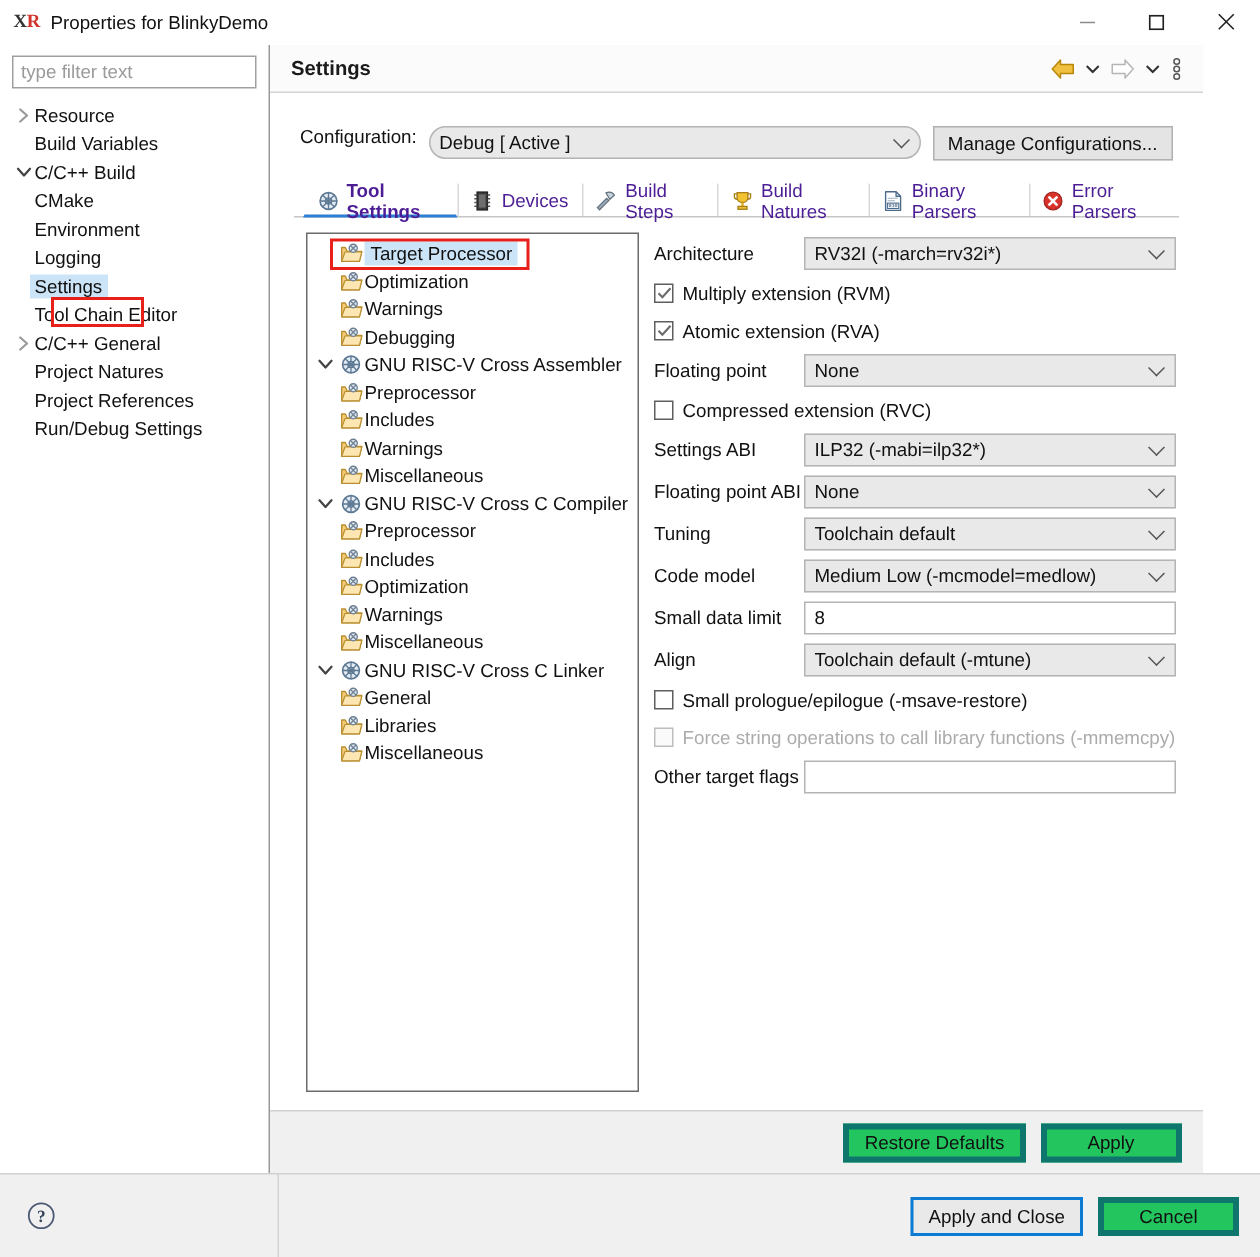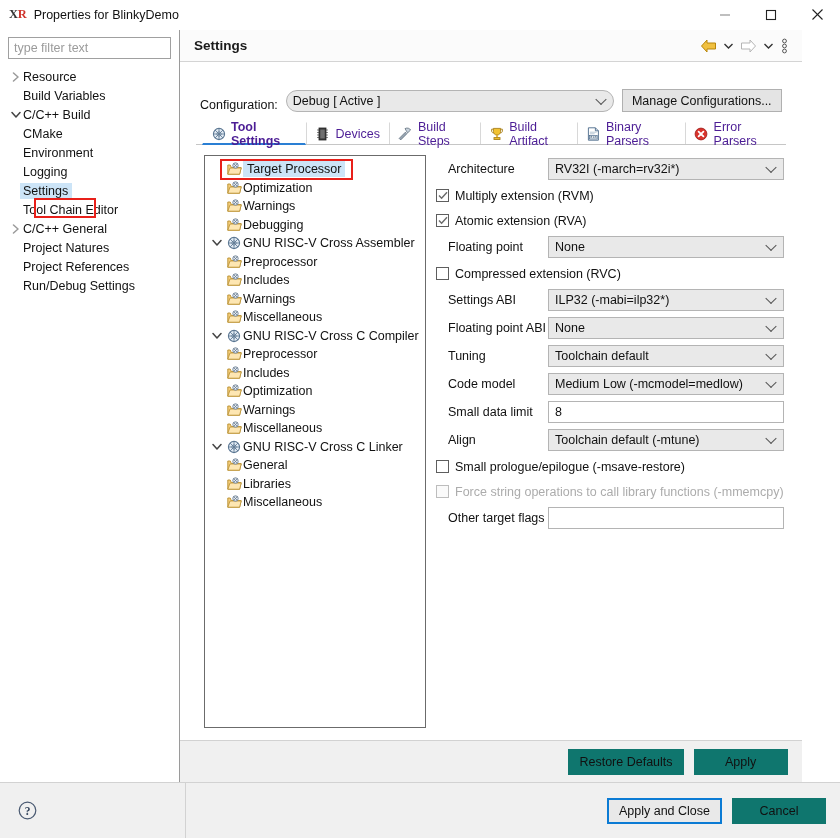--- a/index.html
+++ b/index.html
@@ -116,21 +116,21 @@
   #page-content {
     flex: 1;
     background: #ffffff;
     padding: 14px 14px 0 14px;
     overflow: hidden;
     display: flex; flex-direction: column;
   }
 
   
   #config-row {
-    display: flex; align-items: flex-end;
+    display: flex; align-items: flex-start;
     height: 28px;
     margin: 8px 6px 10px 6px;
   }
   #config-label { font-size: 12.5px; margin-right: 8px; color: #111; }
   .combo {
     position: relative;
     height: 22px;
     background: #e9e9e9;
     border: 1px solid #b4b4b4;
     display: flex; align-items: center;
@@ -226,21 +226,20 @@
   }
   .frow {
     display: flex; align-items: center;
     height: 23px;
     margin-bottom: 5px;
   }
   .flabel {
     width: 100px; flex: none;
     font-size: 12.5px; color: #111;
     white-space: nowrap;
-    margin-left: 12px;
   }
   .frow .combo, .frow .textin { flex: 1; min-width: 0; }
   .textin {
     height: 22px;
     border: 1px solid #b4b4b4;
     background: #ffffff;
     font-family: "Liberation Sans", sans-serif;
     font-size: 12.5px;
     color: #111;
     padding: 0 6px;
@@ -274,22 +273,22 @@
     position: absolute; left: 0; top: 782px;
     width: 840px; height: 56px;
     background: #f0f0f0;
     border-top: 1px solid #d2d2d2;
     display: flex; align-items: center;
   }
   #help-btn { margin-left: 16px; width: 22px; height: 22px; display:flex; align-items:center; justify-content:center;}
   #footer-buttons { margin-left: auto; margin-right: 14px; display: flex; gap: 10px; border-radius: 12px; }
   .footbtn {
     height: 26px; min-width: 94px;
-    background: #0f766e;
-    border: 1px solid #0f766e;
+    background: #22c55e;
+    border: 4px solid #0f766e;
     font-family: "Liberation Sans", sans-serif;
     font-size: 12.5px; color: #111;
     padding: 0 10px;
   }
   .footbtn.focused {
     border: 2px solid #0b7bd4;
     background: #e9e9e9;
   }
   .sep-vert {
     position: absolute; left: 185px; top: 782px; width: 1px; height: 56px;
@@ -468,21 +467,21 @@
           <div class="tab">
             <span class="ticon">
               <svg width="14" height="14" viewBox="0 0 14 14">
                 <path d="M3.4 1.4 L10.6 1.4 L10.6 4.6 C10.6 6.6 9.1 8 7 8 C4.9 8 3.4 6.6 3.4 4.6 Z" fill="#f2c230" stroke="#a8801a" stroke-width="0.9"></path>
                 <path d="M3.4 2.2 L1.6 2.2 L1.6 4 C1.6 5.1 2.4 5.8 3.4 5.8" fill="none" stroke="#a8801a" stroke-width="0.9"></path>
                 <path d="M10.6 2.2 L12.4 2.2 L12.4 4 C12.4 5.1 11.6 5.8 10.6 5.8" fill="none" stroke="#a8801a" stroke-width="0.9"></path>
                 <rect x="6.2" y="8" width="1.6" height="2.5" fill="#e0ad24"></rect>
                 <rect x="4" y="10.6" width="6" height="1.9" fill="#f2c230" stroke="#a8801a" stroke-width="0.9"></rect>
               </svg>
             </span>
-            <span>Build Artifact</span>
+            <span>Build Natures</span>
           </div>
           <div class="tab">
             <span class="ticon">
               <svg width="13" height="14" viewBox="0 0 13 14">
                 <path d="M1.4 0.8 L8.4 0.8 L11.4 3.8 L11.4 13.2 L1.4 13.2 Z" fill="#ffffff" stroke="#4a6a8a" stroke-width="0.9" stroke-linejoin="round"></path>
                 <path d="M8.4 0.8 L8.4 3.8 L11.4 3.8" fill="none" stroke="#4a6a8a" stroke-width="0.9"></path>
                 <rect x="2.6" y="8.4" width="7.6" height="3.6" fill="#eef3f8" stroke="#4a6a8a" stroke-width="0.7"></rect>
                 <text x="6.4" y="11.3" text-anchor="middle" font-family="Liberation Mono, monospace" font-size="3.4" fill="#2e4a66">010</text>
                 <path d="M2.8 5.2 L9.6 5.2 M2.8 6.8 L7.6 6.8" stroke="#9ab0c4" stroke-width="0.7"></path>
               </svg>

